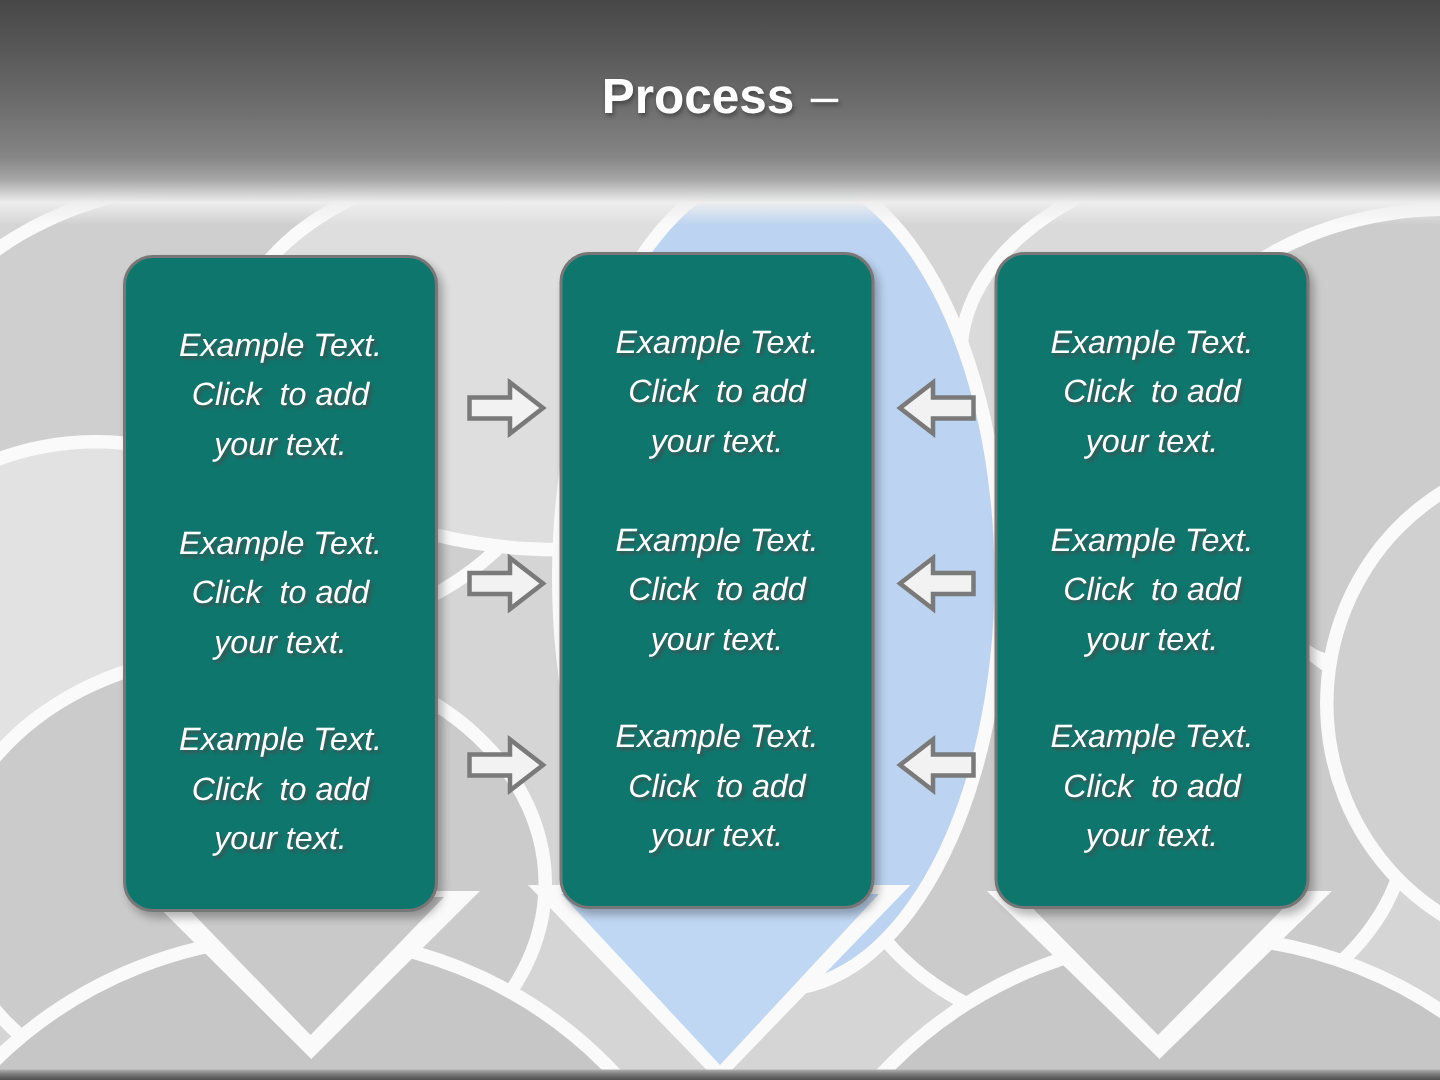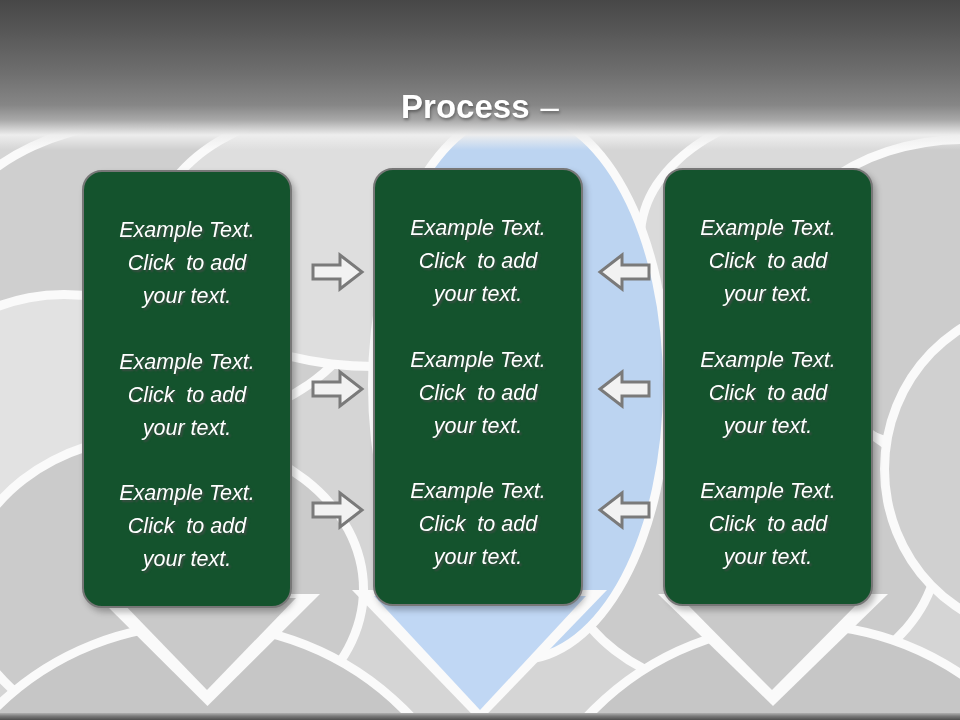--- a/index.html
+++ b/index.html
@@ -29,33 +29,33 @@
   .t-w3 { left:658px; top:594px; width:230px; height:112px; background:#fafafa; }
   .t-g3 { left:681px; top:598px; width:182px; height:92px;  background:#c9c9c9; }
   
   .header {
     position:absolute; left:0; top:0; width:960px; height:150px; z-index:30;
     background:linear-gradient(180deg,
       #474747 0%, #585858 22%, #6e6e6e 48%, #868686 70%,
       #a8a8a8 80%, rgba(238,238,238,0.97) 90%, rgba(245,245,245,0) 100%);
   }
   .slide-title {
-    margin:0; padding-top:88px; display:flex; justify-content:center; gap:11px;
+    margin:0; padding-top:45px; display:flex; justify-content:center; gap:11px;
     font-size:33px; font-weight:400; color:#ffffff;
     text-shadow:1px 2px 3px rgba(0,0,0,0.35);
   }
   .slide-title .emph { font-weight:700; }
   .footer-bar {
     position:absolute; left:0; bottom:0; width:960px; height:7px; z-index:30;
     background:linear-gradient(180deg,#b0b0b0 0%, #7a7a7a 45%, #4e4e4e 100%);
   }
   
   .pbox {
     position:absolute; box-sizing:border-box; width:210px; height:438px;
-    background:#14532d; border:2px solid #777777; border-radius:20px;
+    background:#0f766e; border:2px solid #777777; border-radius:20px;
     box-shadow:3px 4px 6px rgba(0,0,0,0.28);
     display:flex; flex-direction:column; justify-content:space-between;
     padding:42px 6px 30px 6px; z-index:20;
   }
   .pbox-left   { left:82px;  top:170px; }
   .pbox-center { left:373px; top:168px; }
   .pbox-right  { left:663px; top:168px; }
   .para { text-align:center; font-style:italic; color:#ffffff;
           font-size:21.5px; line-height:33px;
           text-shadow:2px 2px 2px rgba(75,75,75,0.8); cursor:text; }

